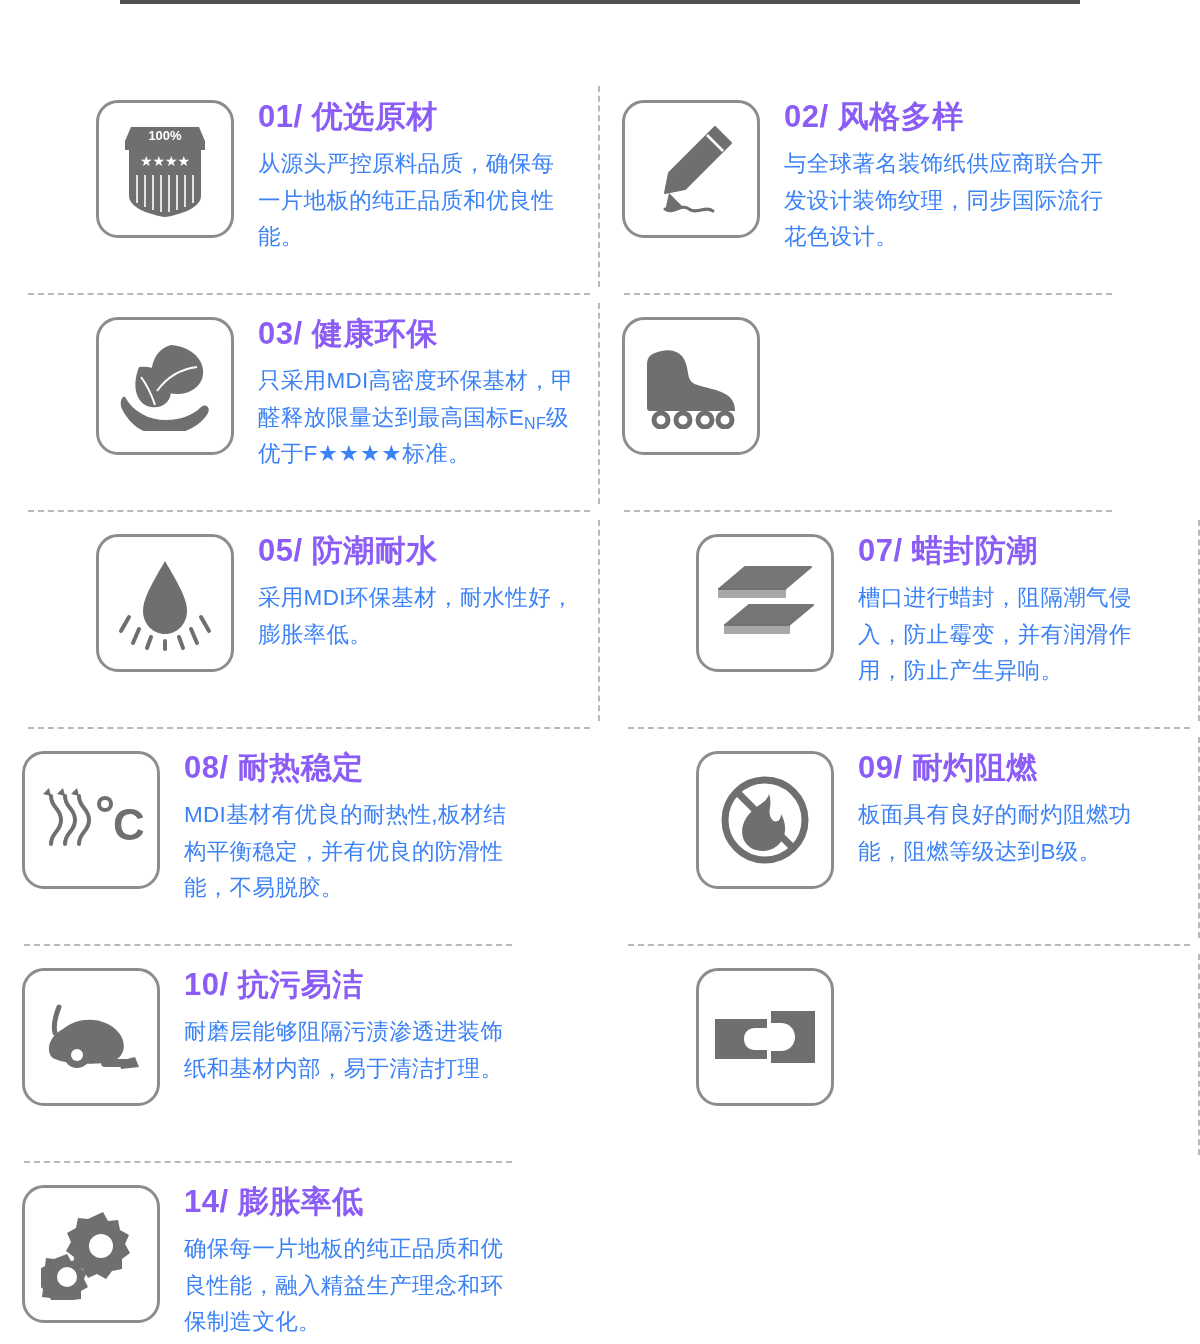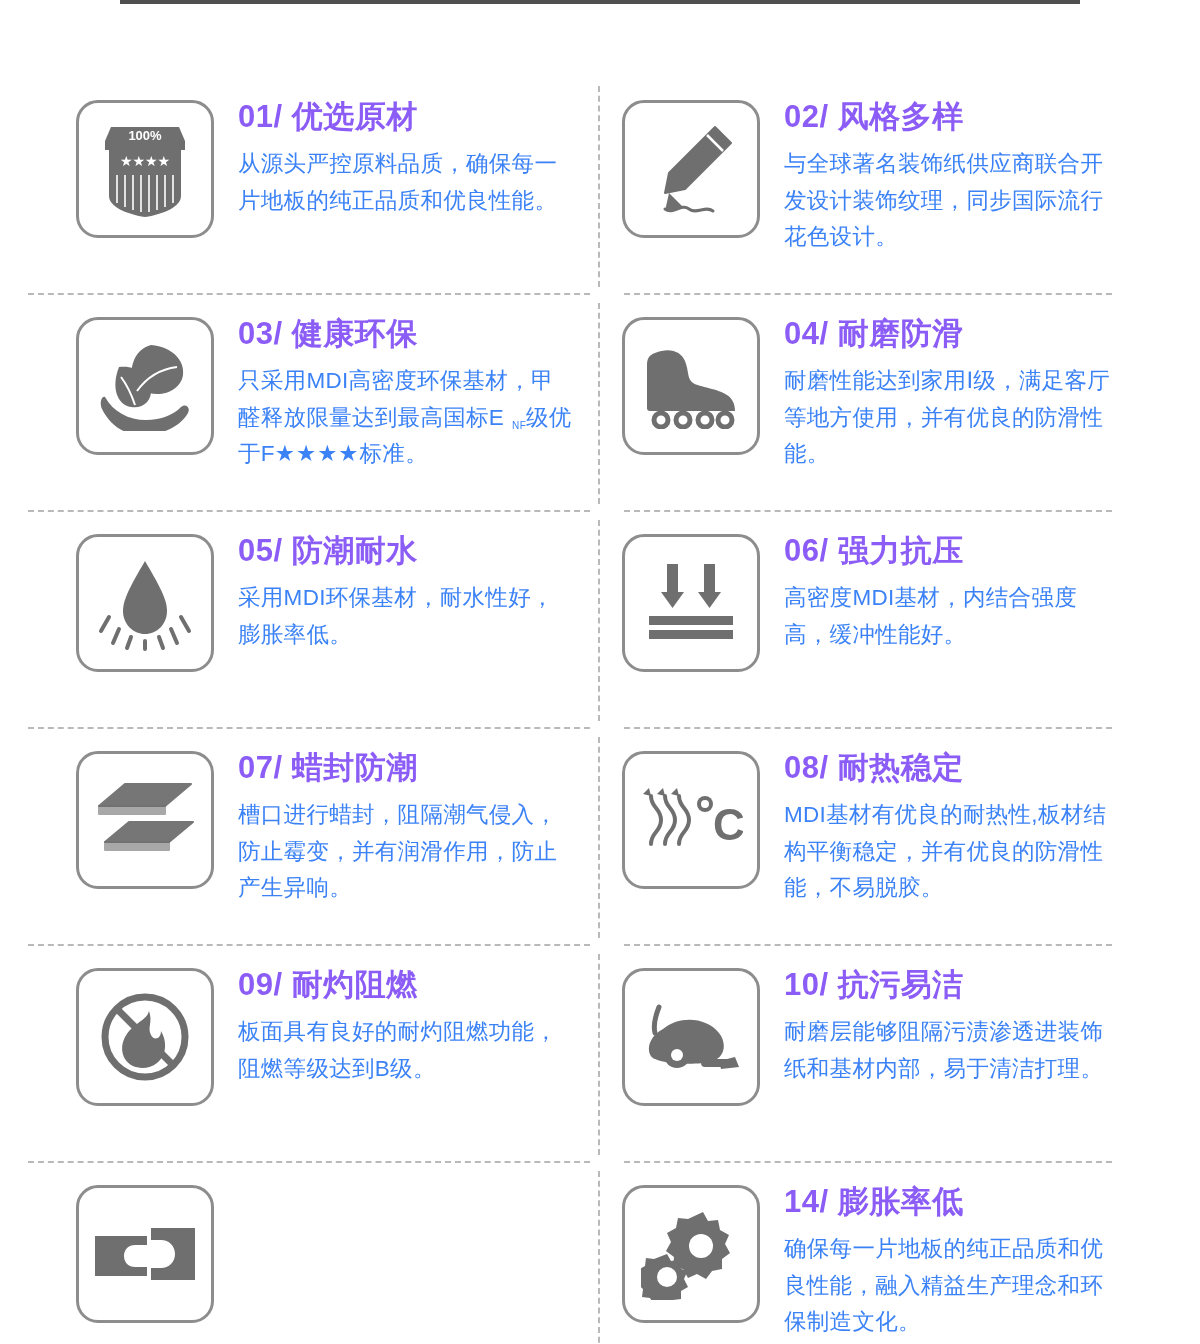--- a/index.html
+++ b/index.html
@@ -58,21 +58,21 @@
     position: absolute;
     right: 0;
     top: 8px;
     bottom: 8px;
     border-left: 2px dashed #b9b9b9;
   }
   .icon-box {
     flex: 0 0 auto;
     width: 138px;
     height: 138px;
-    margin-left: 76px;
+    margin-left: 96px;
     margin-right: 24px;
     border: 3px solid #8d8d8d;
     border-radius: 22px;
     box-sizing: border-box;
     display: flex;
     align-items: center;
     justify-content: center;
   }
   .col-right .icon-box {
     margin-left: 22px;
@@ -96,25 +96,24 @@
     margin-bottom: 12px;
     white-space: nowrap;
   }
   .desc {
     font-size: 22.5px;
     line-height: 1.62;
     color: #3b82f6;
     letter-spacing: 0.3px;
   }
   .desc sub {
-    font-size: 10px;
+    font-size: 16px;
     vertical-align: baseline;
     position: relative;
     top: 4px;
-    margin-left: 8px;
   }
   .stars { letter-spacing: 1px; }
 </style>
 </head>
 <body>
 
 <div class="top-rule"></div>
 
 <div class="grid">
 
@@ -197,26 +196,20 @@
       <svg width="100" height="86" viewBox="0 0 100 86">
         <path d="M14 10 c14 -6 26 -2 30 8 c4 10 2 18 8 22 c6 4 26 6 34 12 c6 4 8 10 8 16 H12 c-4 0 -6 -2 -6 -6 V22 c0 -6 2 -10 8 -12 z" fill="#6f6f6f"></path>
         <rect x="6" y="62" width="84" height="6" rx="3" fill="#6f6f6f"></rect>
         <g fill="none" stroke="#6f6f6f" stroke-width="5">
           <circle cx="20" cy="77" r="7"></circle>
           <circle cx="42" cy="77" r="7"></circle>
           <circle cx="64" cy="77" r="7"></circle>
           <circle cx="84" cy="77" r="7"></circle>
         </g>
       </svg>
-    </div>
-    <div class="text">
-      <div class="title">
-        <span>04/</span> <span>耐磨防滑</span>
-      </div>
-      <div class="desc">耐磨性能达到家用Ⅰ级，满足客厅等地方使用，并有优良的防滑性能。</div>
     </div>
   </div>
 
   <div class="cell col-left row-sep">
     <div class="icon-box">
       <svg width="96" height="96" viewBox="0 0 96 96">
         <path d="M48 6 C34 30 26 44 26 56 c0 13 10 23 22 23 s22 -10 22 -23 C70 44 62 30 48 6 z" fill="#6f6f6f"></path>
         <g stroke="#6f6f6f" stroke-width="4" stroke-linecap="round">
           <line x1="12" y1="62" x2="4" y2="76"></line>
           <line x1="22" y1="74" x2="16" y2="88"></line>
@@ -229,40 +222,20 @@
       </svg>
     </div>
     <div class="text">
       <div class="title">
         <span>05/</span> <span>防潮耐水</span>
       </div>
       <div class="desc">采用MDI环保基材，耐水性好，膨胀率低。</div>
     </div>
   </div>
 
-  <div class="cell col-right row-sep">
-    <div class="icon-box">
-      <svg width="96" height="86" viewBox="0 0 96 86">
-        <g fill="#6f6f6f">
-          <rect x="24" y="4" width="11" height="30"></rect>
-          <path d="M18 32 h23 l-11.5 16 z"></path>
-          <rect x="61" y="4" width="11" height="30"></rect>
-          <path d="M55 32 h23 l-11.5 16 z"></path>
-          <rect x="6" y="56" width="84" height="9"></rect>
-          <rect x="6" y="70" width="84" height="9"></rect>
-        </g>
-      </svg>
-    </div>
-    <div class="text">
-      <div class="title">
-        <span>06/</span> <span>强力抗压</span>
-      </div>
-      <div class="desc">高密度MDI基材，内结合强度高，缓冲性能好。</div>
-    </div>
-  </div>
 
   <div class="cell col-left row-sep">
     <div class="icon-box">
       <svg width="100" height="80" viewBox="0 0 100 80">
         <g fill="#6f6f6f" stroke="#6f6f6f" stroke-width="2" stroke-linejoin="round">
           <path d="M30 4 L96 4 L70 26 L4 26 z" opacity="0.95"></path>
           <path d="M4 26 L70 26 L70 34 L4 34 z" opacity="0.6"></path>
           <path d="M34 42 L98 42 L74 62 L10 62 z" opacity="0.95"></path>
           <path d="M10 62 L74 62 L74 70 L10 70 z" opacity="0.6"></path>
         </g>

